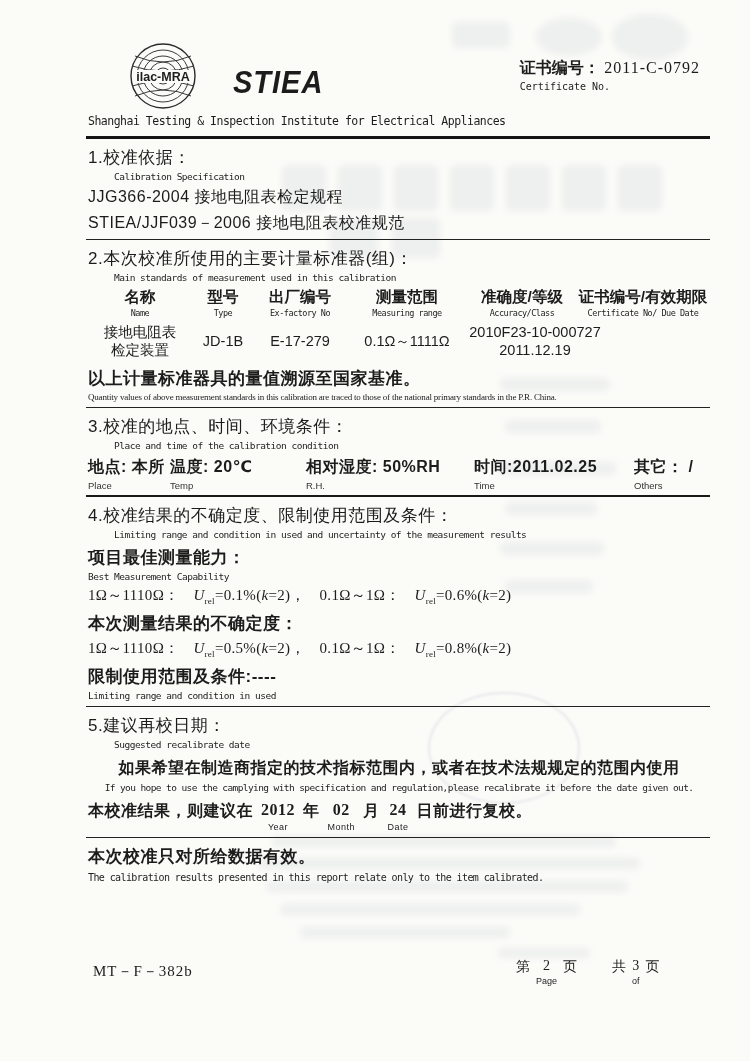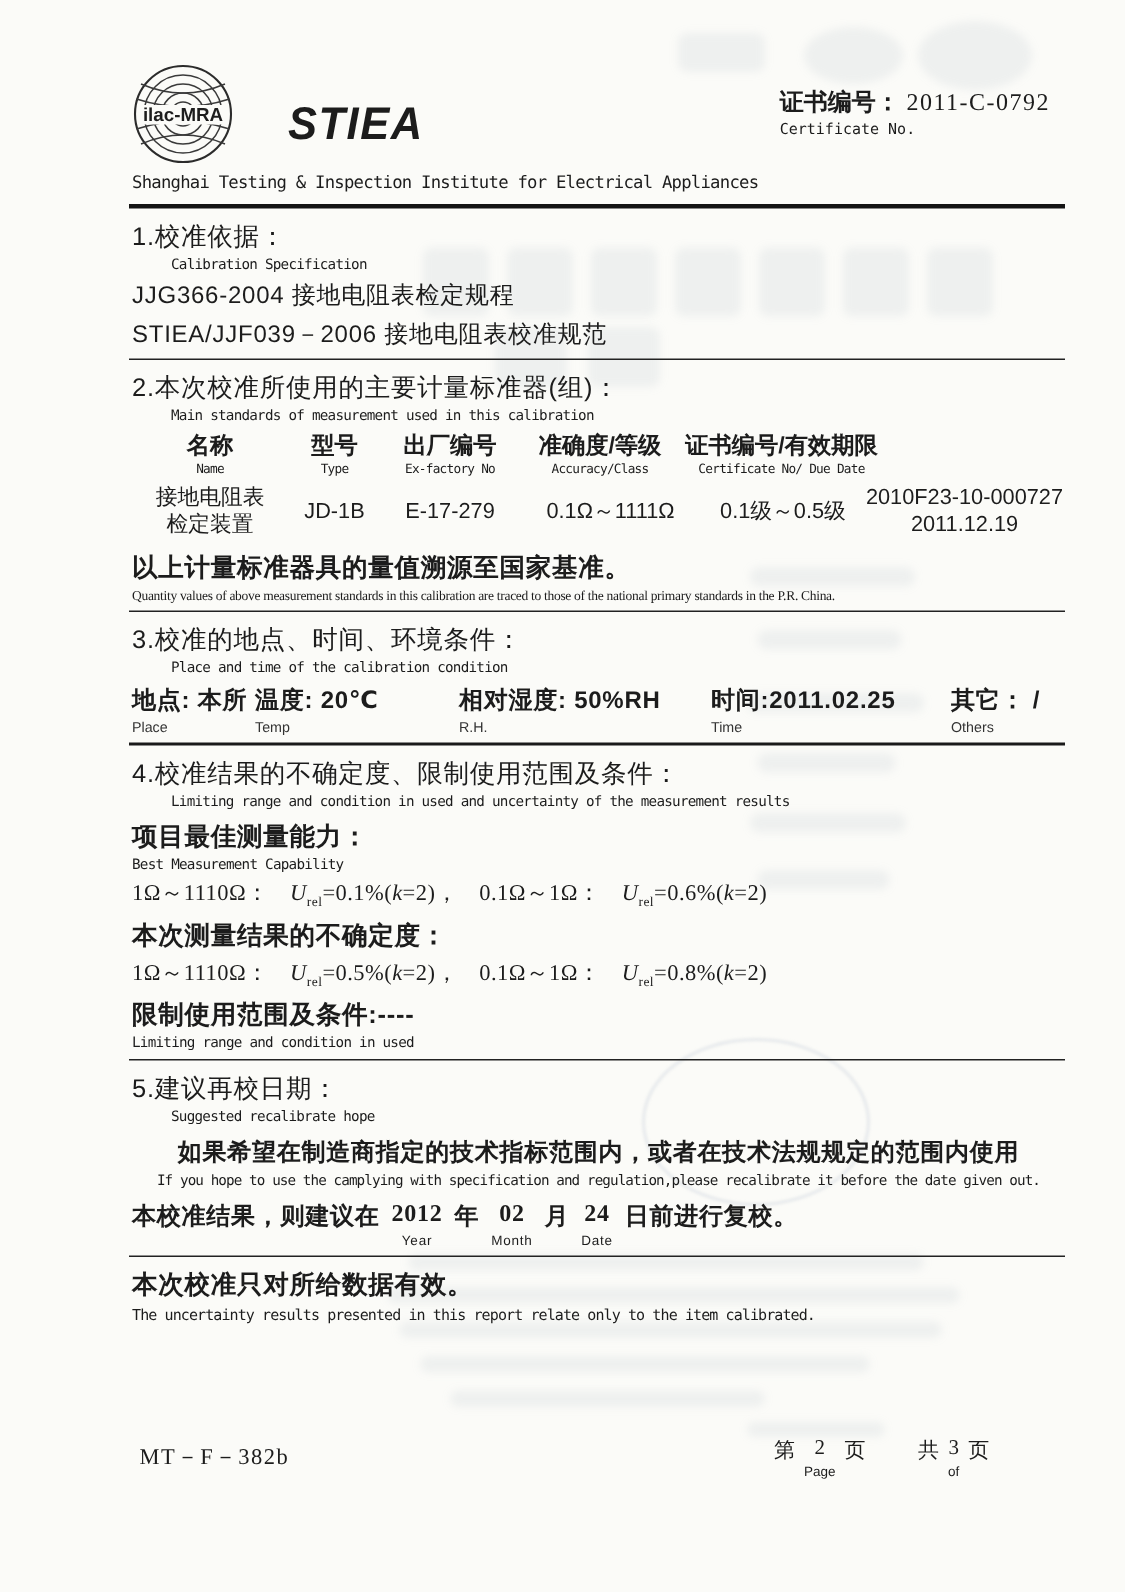--- a/index.html
+++ b/index.html
@@ -11,21 +11,21 @@
   }
   .content { position:relative; z-index:2; padding:42px 40px 0 88px; }
 
   
   .ghost-layer { position:absolute; inset:0; z-index:1; pointer-events:none; }
   .g { position:absolute; background:rgba(150,162,178,0.12); filter:blur(3px); border-radius:6px; }
   .g-stamp { position:absolute; border:2px solid rgba(150,165,190,0.20); border-radius:50%; filter:blur(1px); }
 
   
   .hdr { display:flex; align-items:flex-start; }
-  .logos { display:flex; align-items:center; gap:10px; }
+  .logos { display:flex; align-items:center; gap:10px;margin-left:41px; }
   .cnas-block { text-align:center; line-height:1.05; margin-top:4px; }
   .cnas-cn { font-size:12px; font-weight:bold; letter-spacing:6px; padding-left:6px; }
   .cnas-code { font-size:11px; font-weight:bold; letter-spacing:1px; }
   .stiea { font-size:29px; font-weight:bold; font-style:italic; letter-spacing:1px; margin:14px 0 0 26px; transform:scaleY(1.05); }
   .certbox { margin-left:auto; margin-top:16px; padding-right:10px; }
   .cert-row { font-size:16px; font-weight:bold; white-space:nowrap; }
   .cert-no { font-weight:normal; font-family:"Liberation Serif",serif; letter-spacing:1px; }
   .cert-en { font-size:10px; font-family:"DejaVu Sans Mono",monospace; margin-top:2px; }
   .org-en { font-size:11.5px; font-family:"DejaVu Sans Mono",monospace; margin-top:4px; letter-spacing:-0.5px; }
 
@@ -174,20 +174,24 @@
               <div class="en">Name</div>
             </div>
           <div class="th c2">
               <div class="cn">型号</div>
               <div class="en">Type</div>
             </div>
           <div class="th c3">
               <div class="cn">出厂编号</div>
               <div class="en">Ex-factory No</div>
             </div>
+          <div class="th c4">
+              <div class="cn">测量范围</div>
+              <div class="en">Measuring range</div>
+            </div>
           <div class="th c5">
               <div class="cn">准确度/等级</div>
               <div class="en">Accuracy/Class</div>
             </div>
           <div class="th c6">
               <div class="cn">证书编号/有效期限</div>
               <div class="en">Certificate No/ Due Date</div>
             </div>
         </div>
         <div class="tr row2">
@@ -196,23 +200,20 @@
               <span>检定装置</span>
             </div>
           <div class="td c2">
               <span>JD-1B</span>
             </div>
           <div class="td c3">
               <span>E-17-279</span>
             </div>
           <div class="td c4">
               <span>0.1Ω～1111Ω</span>
-            </div>
-          <div class="td c5">
-              <span>0.1级～0.5级</span>
             </div>
           <div class="td c6">
               <span>2010F23-10-000727</span>
               <span>2011.12.19</span>
             </div>
         </div>
       </div>
 
       <div class="cn-bold">以上计量标准器具的量值溯源至国家基准。</div>
       <div class="trace-en">Quantity values of above measurement standards in this calibration are traced to those of the national primary standards in the P.R. China.</div>
@@ -262,21 +263,21 @@
         <span>1Ω～1110Ω：</span><span class="gap"></span><i class="usym">U</i><sub>rel</sub><span>=0.5%(</span><i class="ksym">k</i><span>=2)，</span><span class="gap"></span><span>0.1Ω～1Ω：</span><span class="gap"></span><i class="usym">U</i><sub>rel</sub><span>=0.8%(</span><i class="ksym">k</i><span>=2)</span>
       </div>
 
       <div class="cn-bold">限制使用范围及条件:----</div>
       <div class="sec-en" style="margin-left:0;">Limiting range and condition in used</div>
     </div>
     <hr class="rule-thin">
 
     <div>
       <div class="sec-title">5.建议再校日期：</div>
-      <div class="sec-en">Suggested recalibrate hope</div>
+      <div class="sec-en">Suggested recalibrate date</div>
       <div class="s5-body">如果希望在制造商指定的技术指标范围内，或者在技术法规规定的范围内使用</div>
       <div class="s5-en">If you hope to use the camplying with specification and regulation,please recalibrate  it before the date given out.</div>
       <div class="advice">
         <span>本校准结果，则建议在</span>
         <span class="numcol">
             <span class="n">2012</span>
             <span class="sub">Year</span>
           </span>
         <span>年</span>
         <span class="numcol">
@@ -289,21 +290,21 @@
             <span class="sub">Date</span>
           </span>
         <span>日前进行复校。</span>
       </div>
     </div>
     <hr class="rule-thin">
 
     <div class="s6">
       <div>
         <div class="s6-cn">本次校准只对所给数据有效。</div>
-        <div class="s6-ben">The uncertainty results presented in this report relate only to the item calibrated.</div>
+        <div class="s6-ben">The calibration results presented in this report relate only to the item calibrated.</div>
       </div>
     </div>
 
   </div>
 
   <div class="footer">
     <div class="form-no">MT－F－382b</div>
     <div class="pagei p1">
       <span>第</span>
       <span class="numcol">

